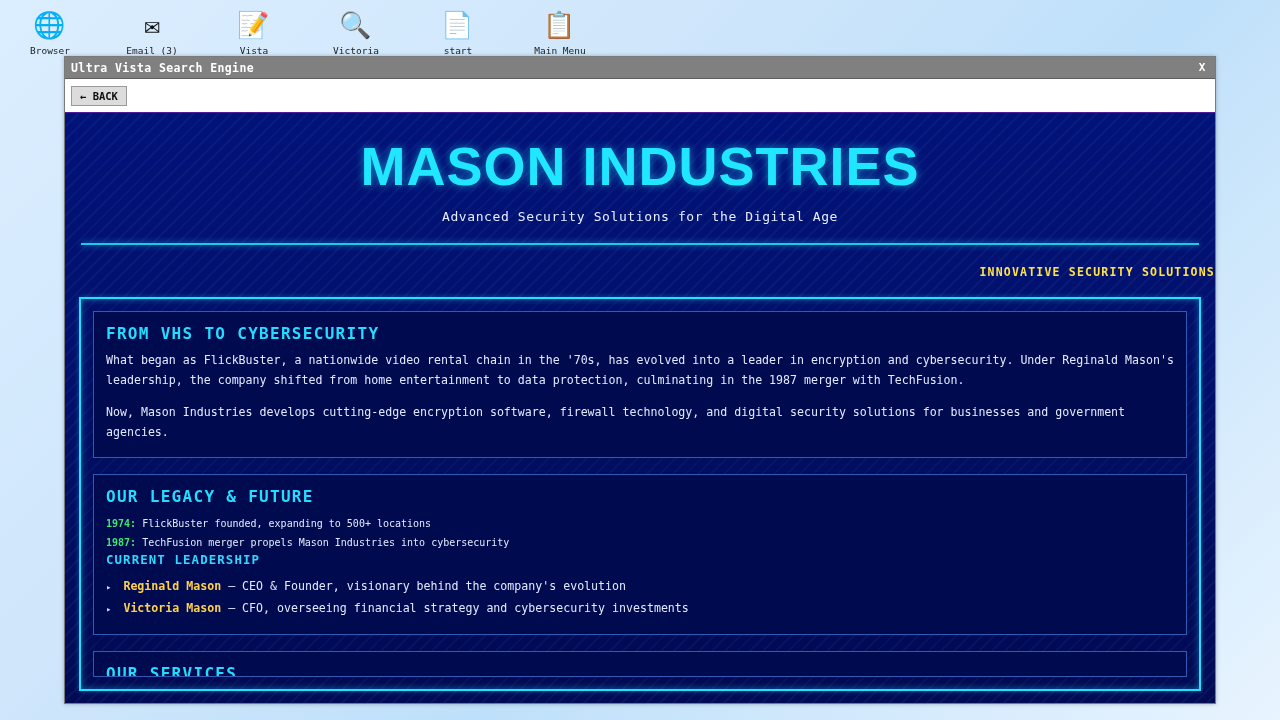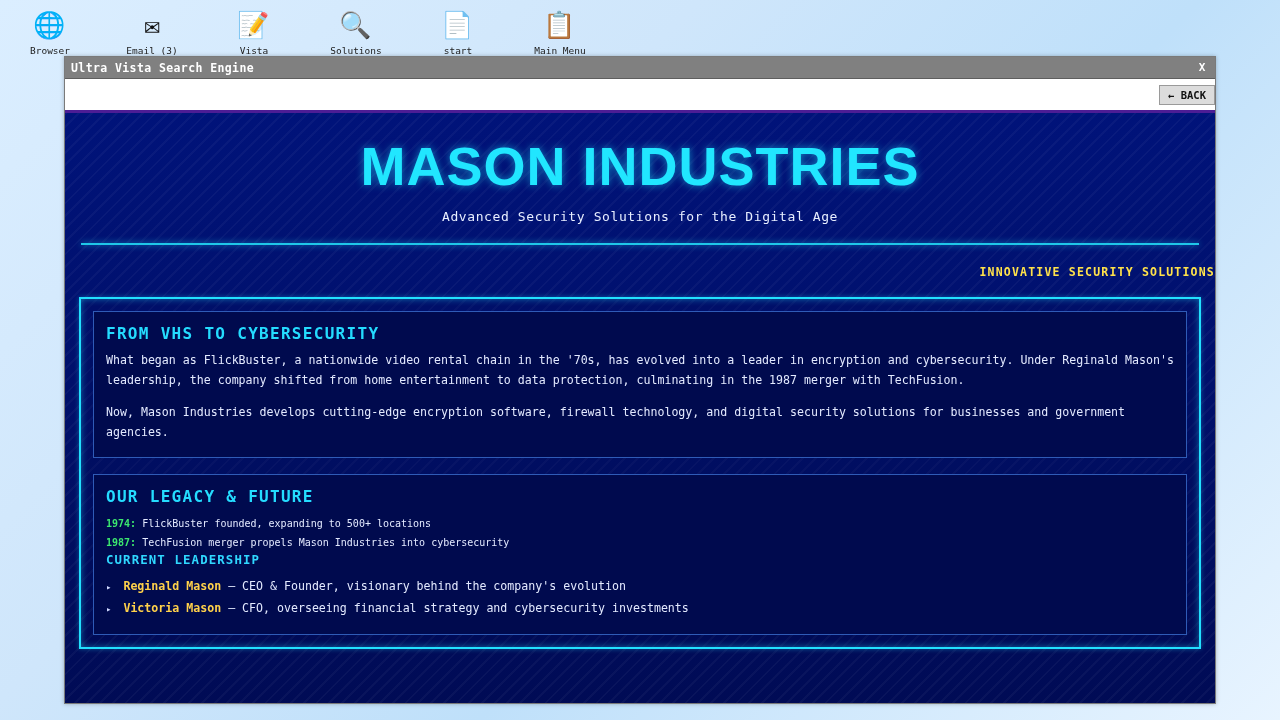--- a/index.html
+++ b/index.html
@@ -84,25 +84,24 @@
     font-family: "DejaVu Sans Mono", monospace;
     font-size: 11px;
     font-weight: bold;
     color: #ffffff;
     width: 14px; text-align: center;
     cursor: pointer;
   }
   #toolbar {
     height: 34px;
     background: #ffffff;
-    border-bottom: 3px solid #4c1d95;
+    border-bottom: 1px solid #4c1d95;
     display: flex;
     align-items: center;
     padding-left: 6px;
-    justify-content: flex-end;
   }
   #back-button {
     font-family: "DejaVu Sans Mono", monospace;
     font-size: 10.5px;
     font-weight: bold;
     color: #111;
     background: #dcdcdc;
     border: 1px solid #9a9a9a;
     padding: 3px 8px;
     cursor: pointer;
@@ -249,21 +248,21 @@
   <div class="desk-icon">
     <span class="glyph env">✉</span>
     <span class="caption">Email (3)</span>
   </div>
   <div class="desk-icon">
     <span class="glyph note">📝</span>
     <span class="caption">Vista</span>
   </div>
   <div class="desk-icon">
     <span class="glyph mag">🔍</span>
-    <span class="caption">Solutions</span>
+    <span class="caption">Victoria</span>
   </div>
   <div class="desk-icon">
     <span class="glyph clip">📄</span>
     <span class="caption">start
 here.txt</span>
   </div>
   <div class="desk-icon">
     <span class="glyph clip">📋</span>
     <span class="caption">Main Menu</span>
   </div>
@@ -316,16 +315,19 @@
           <span class="leader-name">Reginald Mason</span>
           <span>– CEO &amp; Founder, visionary behind the company's evolution</span>
         </div>
         <div class="leader-row">
           <span class="bullet">▸</span>
           <span class="leader-name">Victoria Mason</span>
           <span>– CFO, overseeing financial strategy and cybersecurity investments</span>
         </div>
       </section>
 
+      <section id="panel-services">
+        <h2>OUR SERVICES</h2>
+      </section>
 
     </div>
   </div>
 </div>
 
 </body></html>

